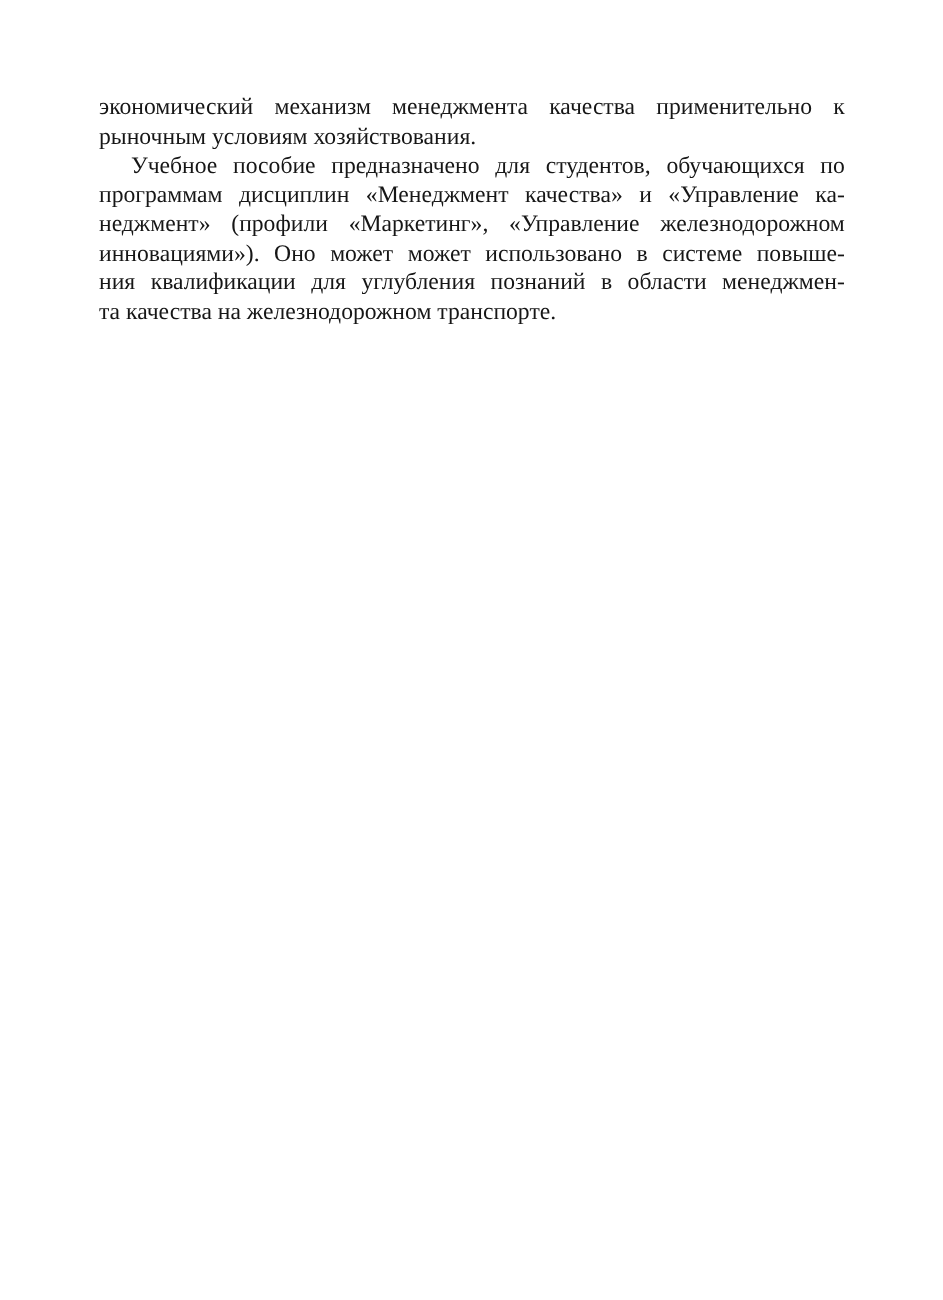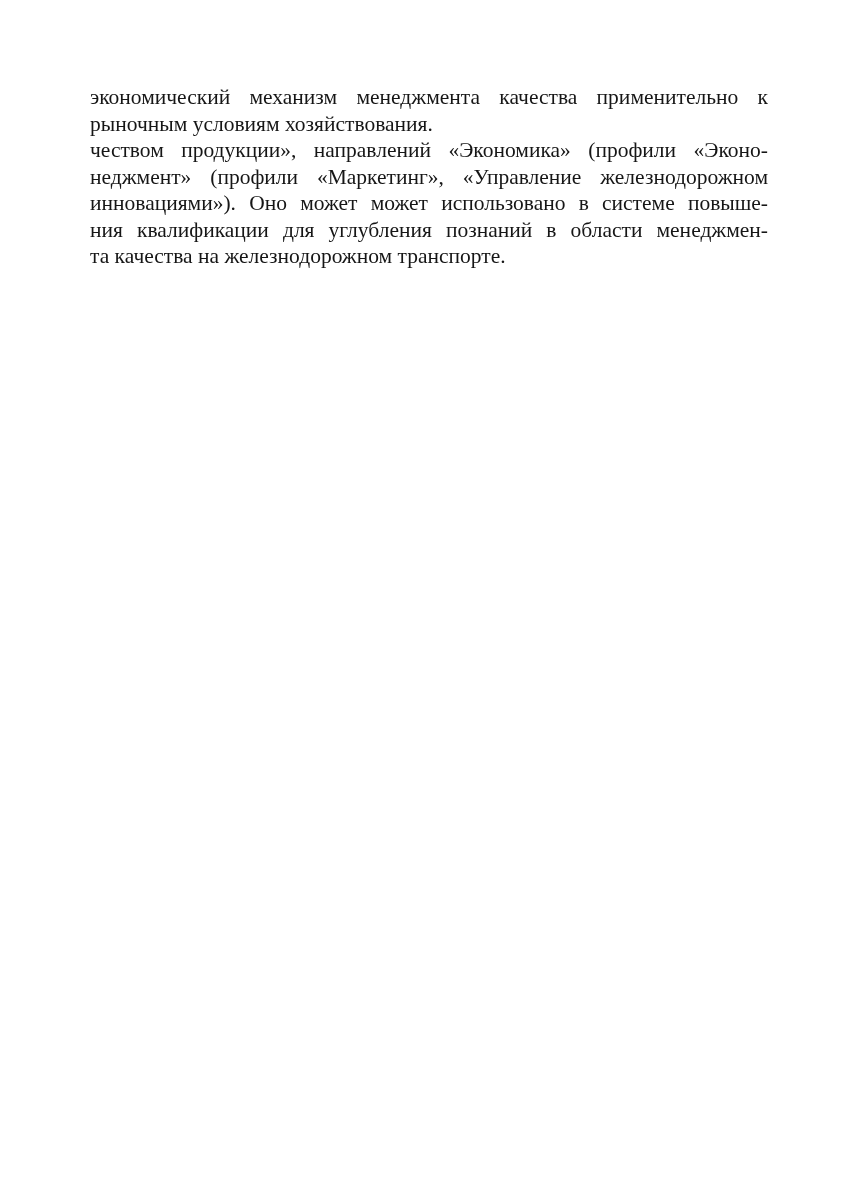--- a/index.html
+++ b/index.html
@@ -47,21 +47,22 @@
 
 <div class="page">
   <div class="textblock">
 
     <p class="para">
       <span class="line">экономический механизм менеджмента качества применительно к</span>
       <span class="line last">рыночным условиям хозяйствования.</span>
     </p>
 
     <p class="para">
-      <span class="line">чеством продукции», направлений «Экономика» (профили «Эконо-</span>
+      <span class="line indent">Учебное пособие предназначено для студентов, обучающихся по</span>
+      <span class="line">программам дисциплин «Менеджмент качества» и «Управление ка-</span>
       <span class="line">неджмент» (профили «Маркетинг», «Управление железнодорожном</span>
       <span class="line">инновациями»). Оно может может использовано в системе повыше-</span>
       <span class="line">ния квалификации для углубления познаний в области менеджмен-</span>
       <span class="line last">та качества на железнодорожном транспорте.</span>
     </p>
 
   </div>
 </div>
 
 </body></html>

